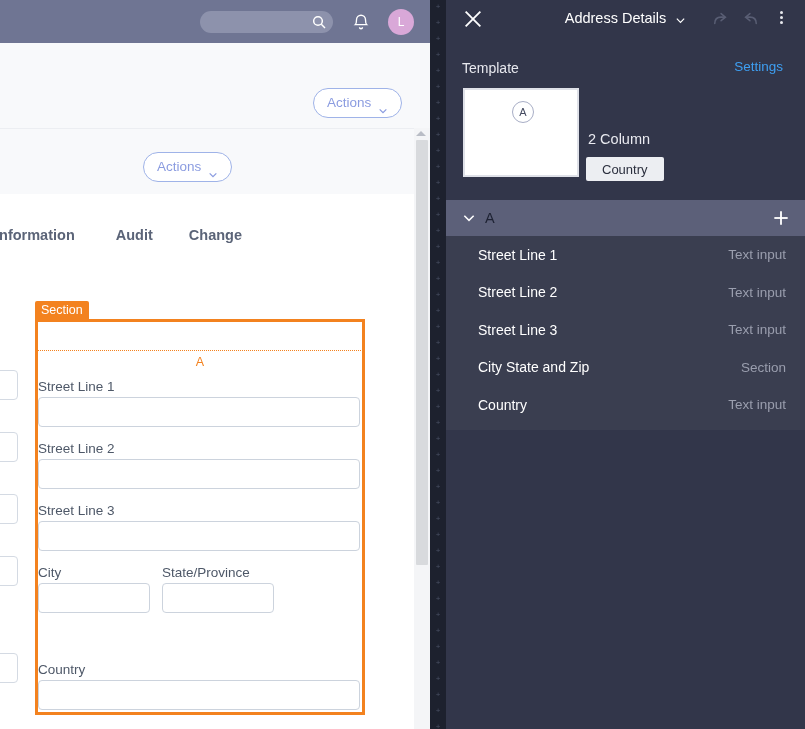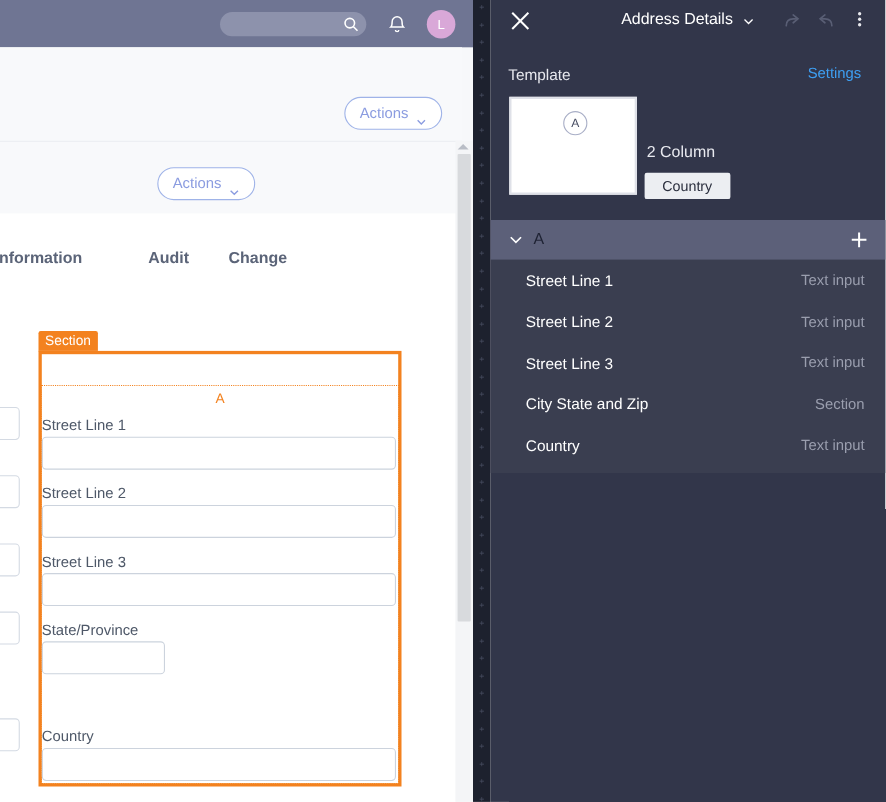--- a/index.html
+++ b/index.html
@@ -68,21 +68,21 @@
   }
   .tabs {
     position: absolute; left: 0; top: 28px; height: 26px;
     display: flex; align-items: center;
   }
   .tab {
     color: #5b6478; font-size: 14.5px; font-weight: bold;
     white-space: nowrap;
   }
   .tab-information { margin-left: -5px; }
-  .tab-audit { margin-left: 60px; }
+  .tab-audit { margin-left: 41px; }
   .tab-details { margin-left: 36px; }
 
   
   .ghost-input {
     position: absolute; left: -18px; width: 36px; height: 30px;
     border: 1px solid #d4dae3; border-radius: 4px; background: #ffffff;
   }
 
   
   .section-box {
@@ -272,20 +272,24 @@
         <div class="fieldrow" style="top:90px">
           <label class="flabel">Street Line 2</label>
           <span class="finput"></span>
         </div>
         <div class="fieldrow" style="top:152px">
           <label class="flabel">Street Line 3</label>
           <span class="finput"></span>
         </div>
 
         <div class="fieldrow triple" style="top:214px">
+          <div>
+            <label class="flabel">City</label>
+            <span class="finput"></span>
+          </div>
           <div>
             <label class="flabel">State/Province</label>
             <span class="finput"></span>
           </div>
         </div>
 
         <div class="fieldrow" style="top:311px">
           <label class="flabel">Country</label>
           <span class="finput"></span>
         </div>

